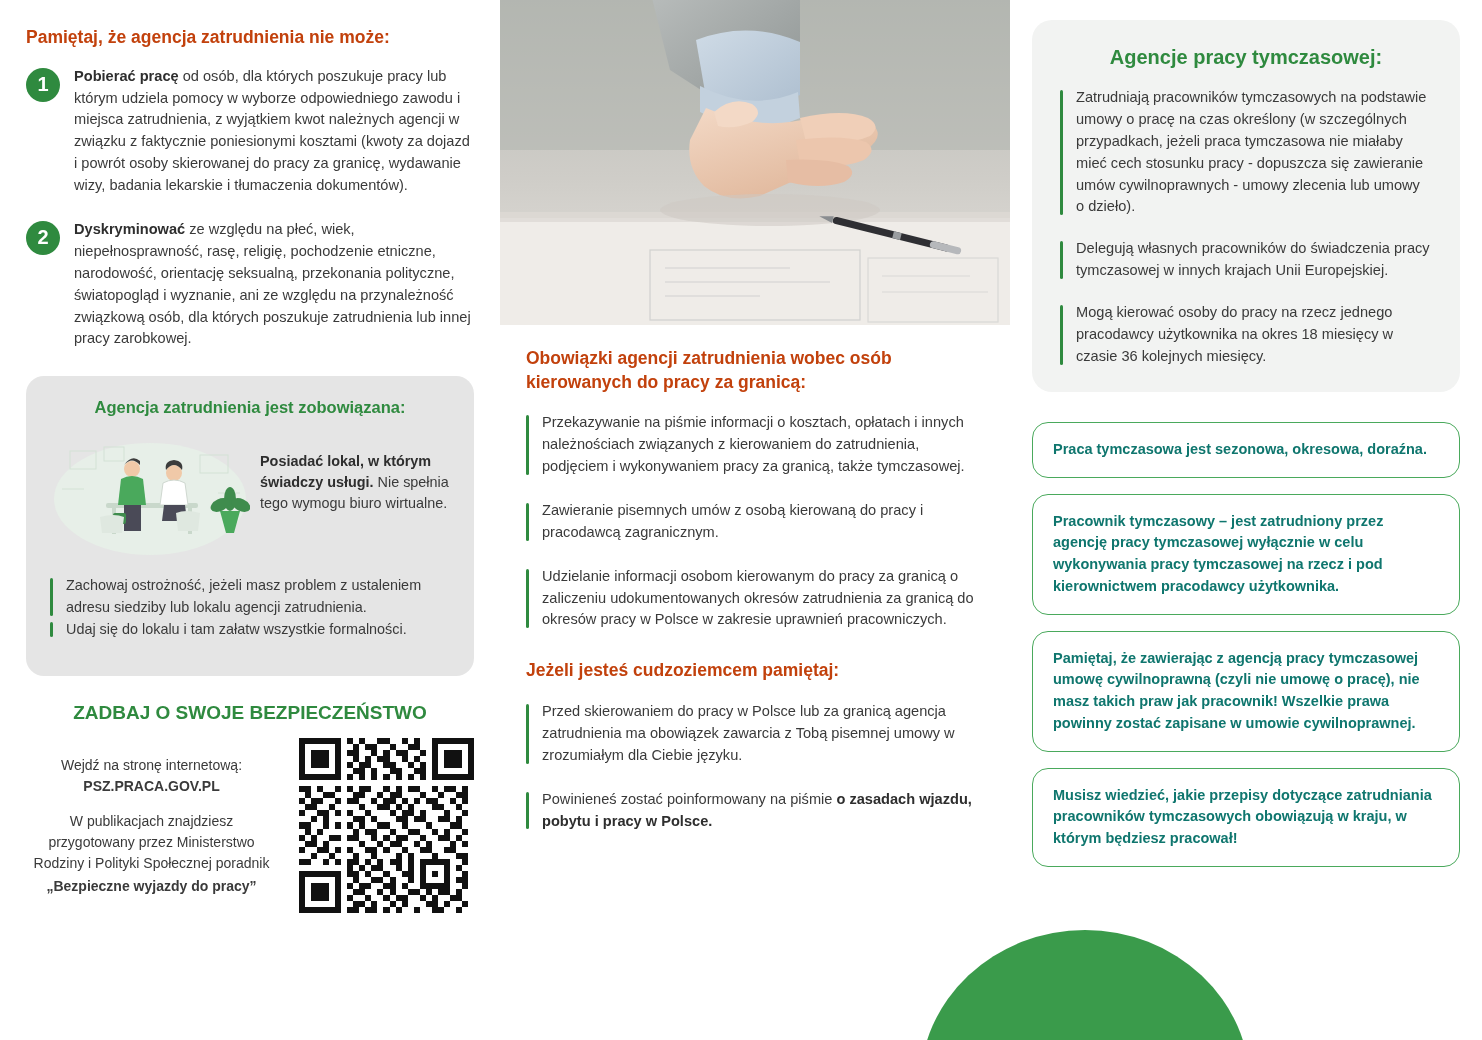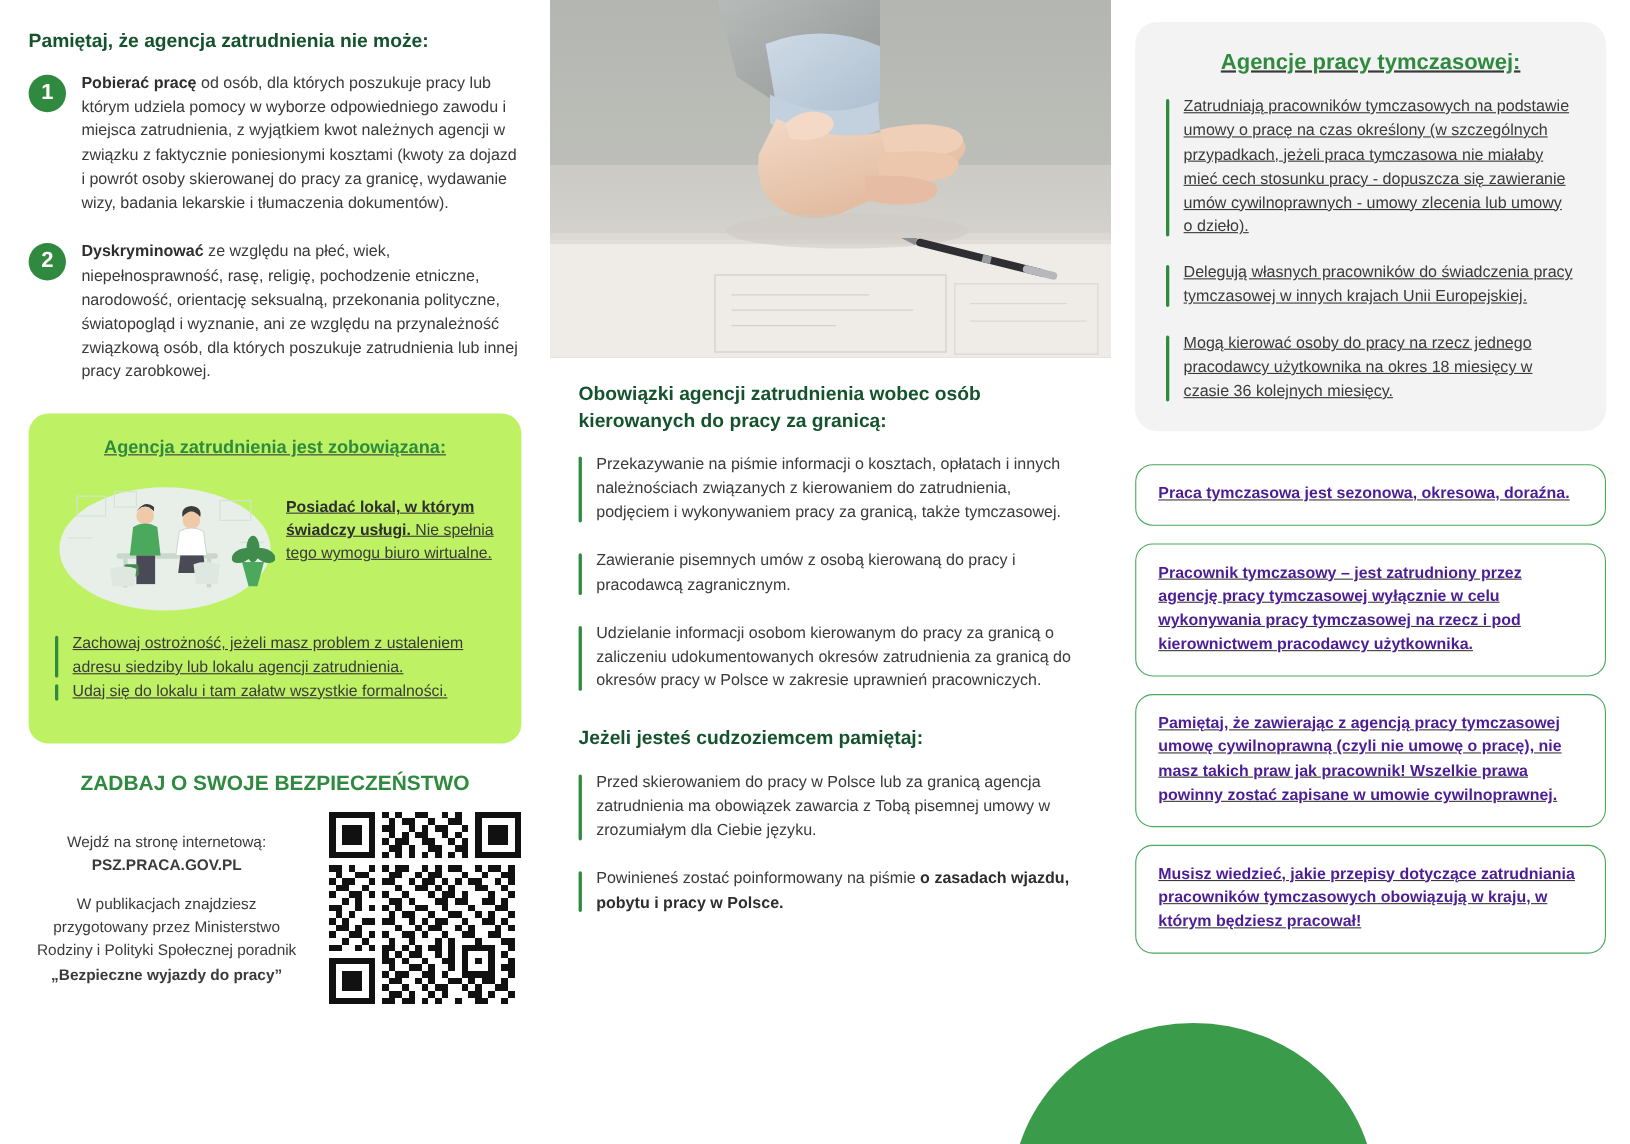--- a/index.html
+++ b/index.html
@@ -26,26 +26,25 @@
     padding: 26px 26px 0 26px;
   }
   .col-mid {
     position: absolute; left: 500px; top: 0;
     width: 510px; height: 1040px;
   }
   .col-right {
     position: absolute; left: 1010px; top: 0;
     width: 472px; height: 981px;
     padding: 20px 22px 0 22px;
-    text-decoration: underline;
   }
 
   
   h2.head-green {
-    color: #14532d;
+    color: #c2410c;
     font-size: 17.5px;
     font-weight: bold;
     line-height: 1.35;
     margin: 0 0 16px 0;
   }
   b, strong { font-weight: bold; color: #2e2e2e; }
 
   
   .num-item {
     display: flex;
@@ -63,25 +62,24 @@
     margin-right: 14px;
     margin-top: 2px;
   }
   .num-text {
     font-size: 14.6px;
     line-height: 1.5;
   }
 
   
   .card-grey {
-    background: #bef264;
+    background: #e5e5e5;
     border-radius: 18px;
     padding: 22px 24px 20px 24px;
     margin-top: 26px;
-    text-decoration: underline;
   }
   .card-grey h3 {
     color: #2f8a3f;
     font-size: 16.5px;
     font-weight: bold;
     margin: 0 0 12px 0;
     text-align: center;
   }
 
   
@@ -181,21 +179,21 @@
     text-align: center;
   }
   .right-card .gbullet { margin-bottom: 20px; font-size: 14.6px; }
   .right-card .gbullet:last-child { margin-bottom: 0; }
 
   .outline-box {
     border: 1.6px solid #4aa95c;
     border-radius: 16px;
     padding: 16px 20px;
     margin-top: 16px;
-    color: #4c1d95;
+    color: #0f766e;
     font-weight: bold;
     font-size: 14.5px;
     line-height: 1.5;
   }
 </style>
 </head>
 <body>
 
 <div class="page">
 

